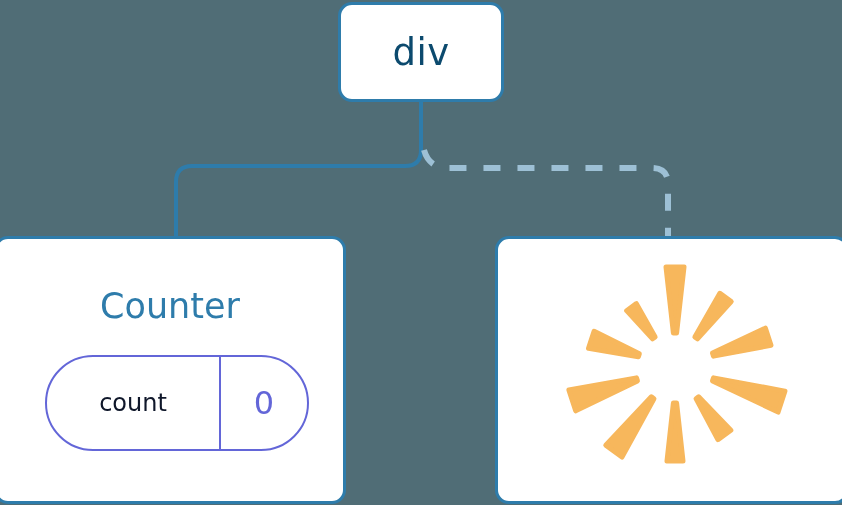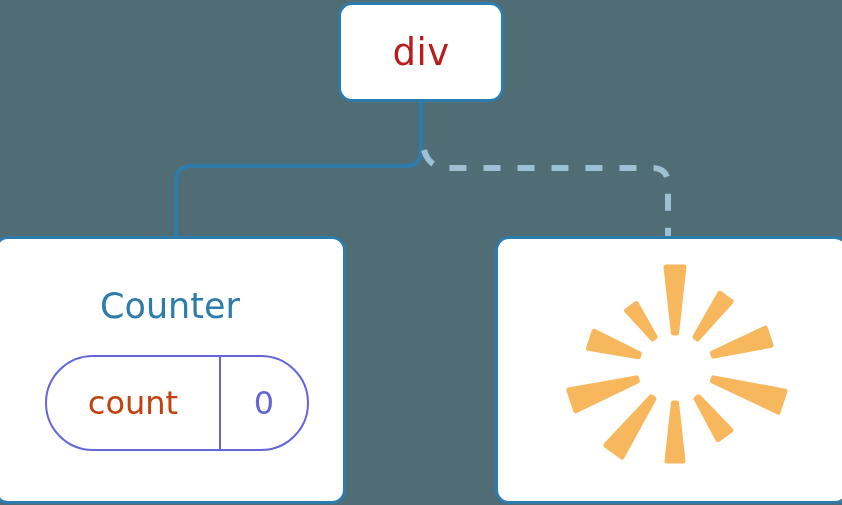--- a/index.html
+++ b/index.html
@@ -55,21 +55,21 @@
   .node-card.burst {
     left: 495px;
     top: 236px;
     width: 354px;
     height: 268px;
     overflow: hidden;
   }
 
   .root-label {
     font-size: 37px;
-    color: #b91c1c;
+    color: #0c4a6e;
     letter-spacing: 0.5px;
     line-height: 1;
   }
 
   .counter-title {
     position: absolute;
     left: 0;
     right: 0;
     top: 50px;
     text-align: center;
@@ -90,22 +90,22 @@
     box-sizing: border-box;
     display: flex;
     align-items: stretch;
     background: #ffffff;
   }
   .prop-key {
     flex: 0 0 172px;
     display: flex;
     align-items: center;
     justify-content: center;
-    font-size: 32px;
-    color: #c2410c;
+    font-size: 24px;
+    color: #0f172a;
     border-right: 2px solid #6366d8;
     line-height: 1;
     text-align: right;
   }
   .prop-val {
     flex: 1 1 auto;
     display: flex;
     align-items: center;
     justify-content: center;
     font-size: 32px;

